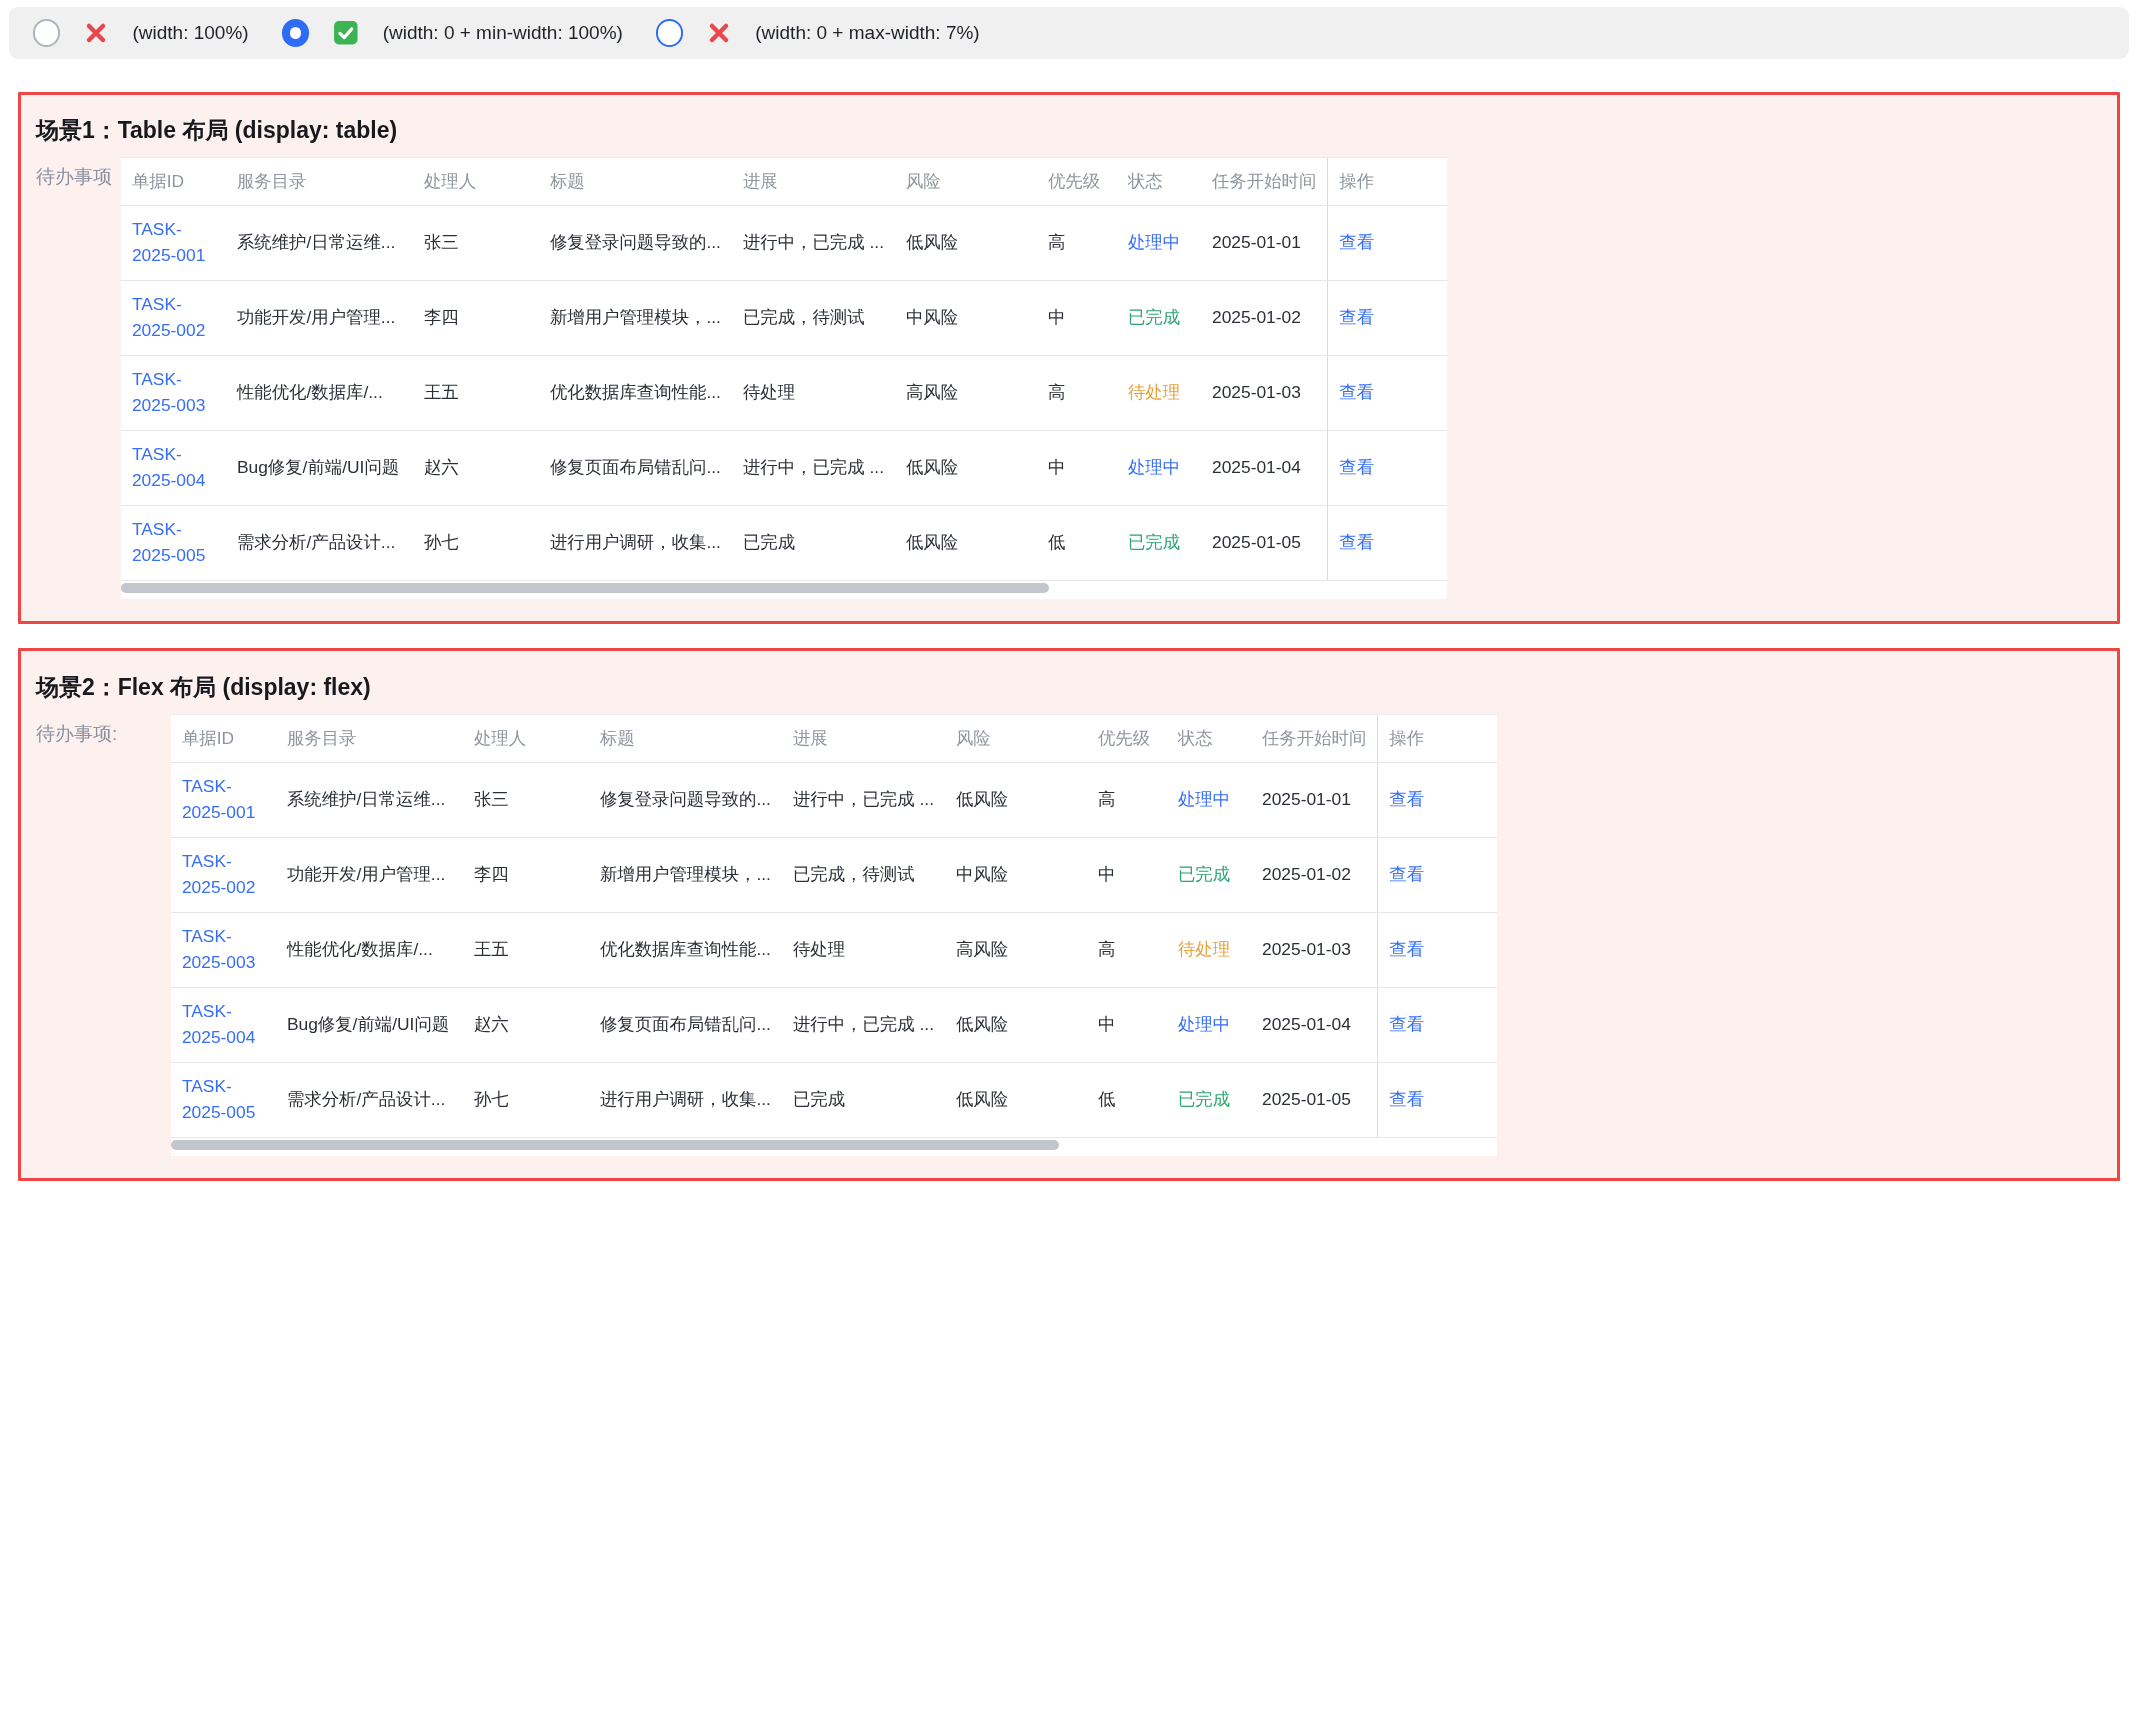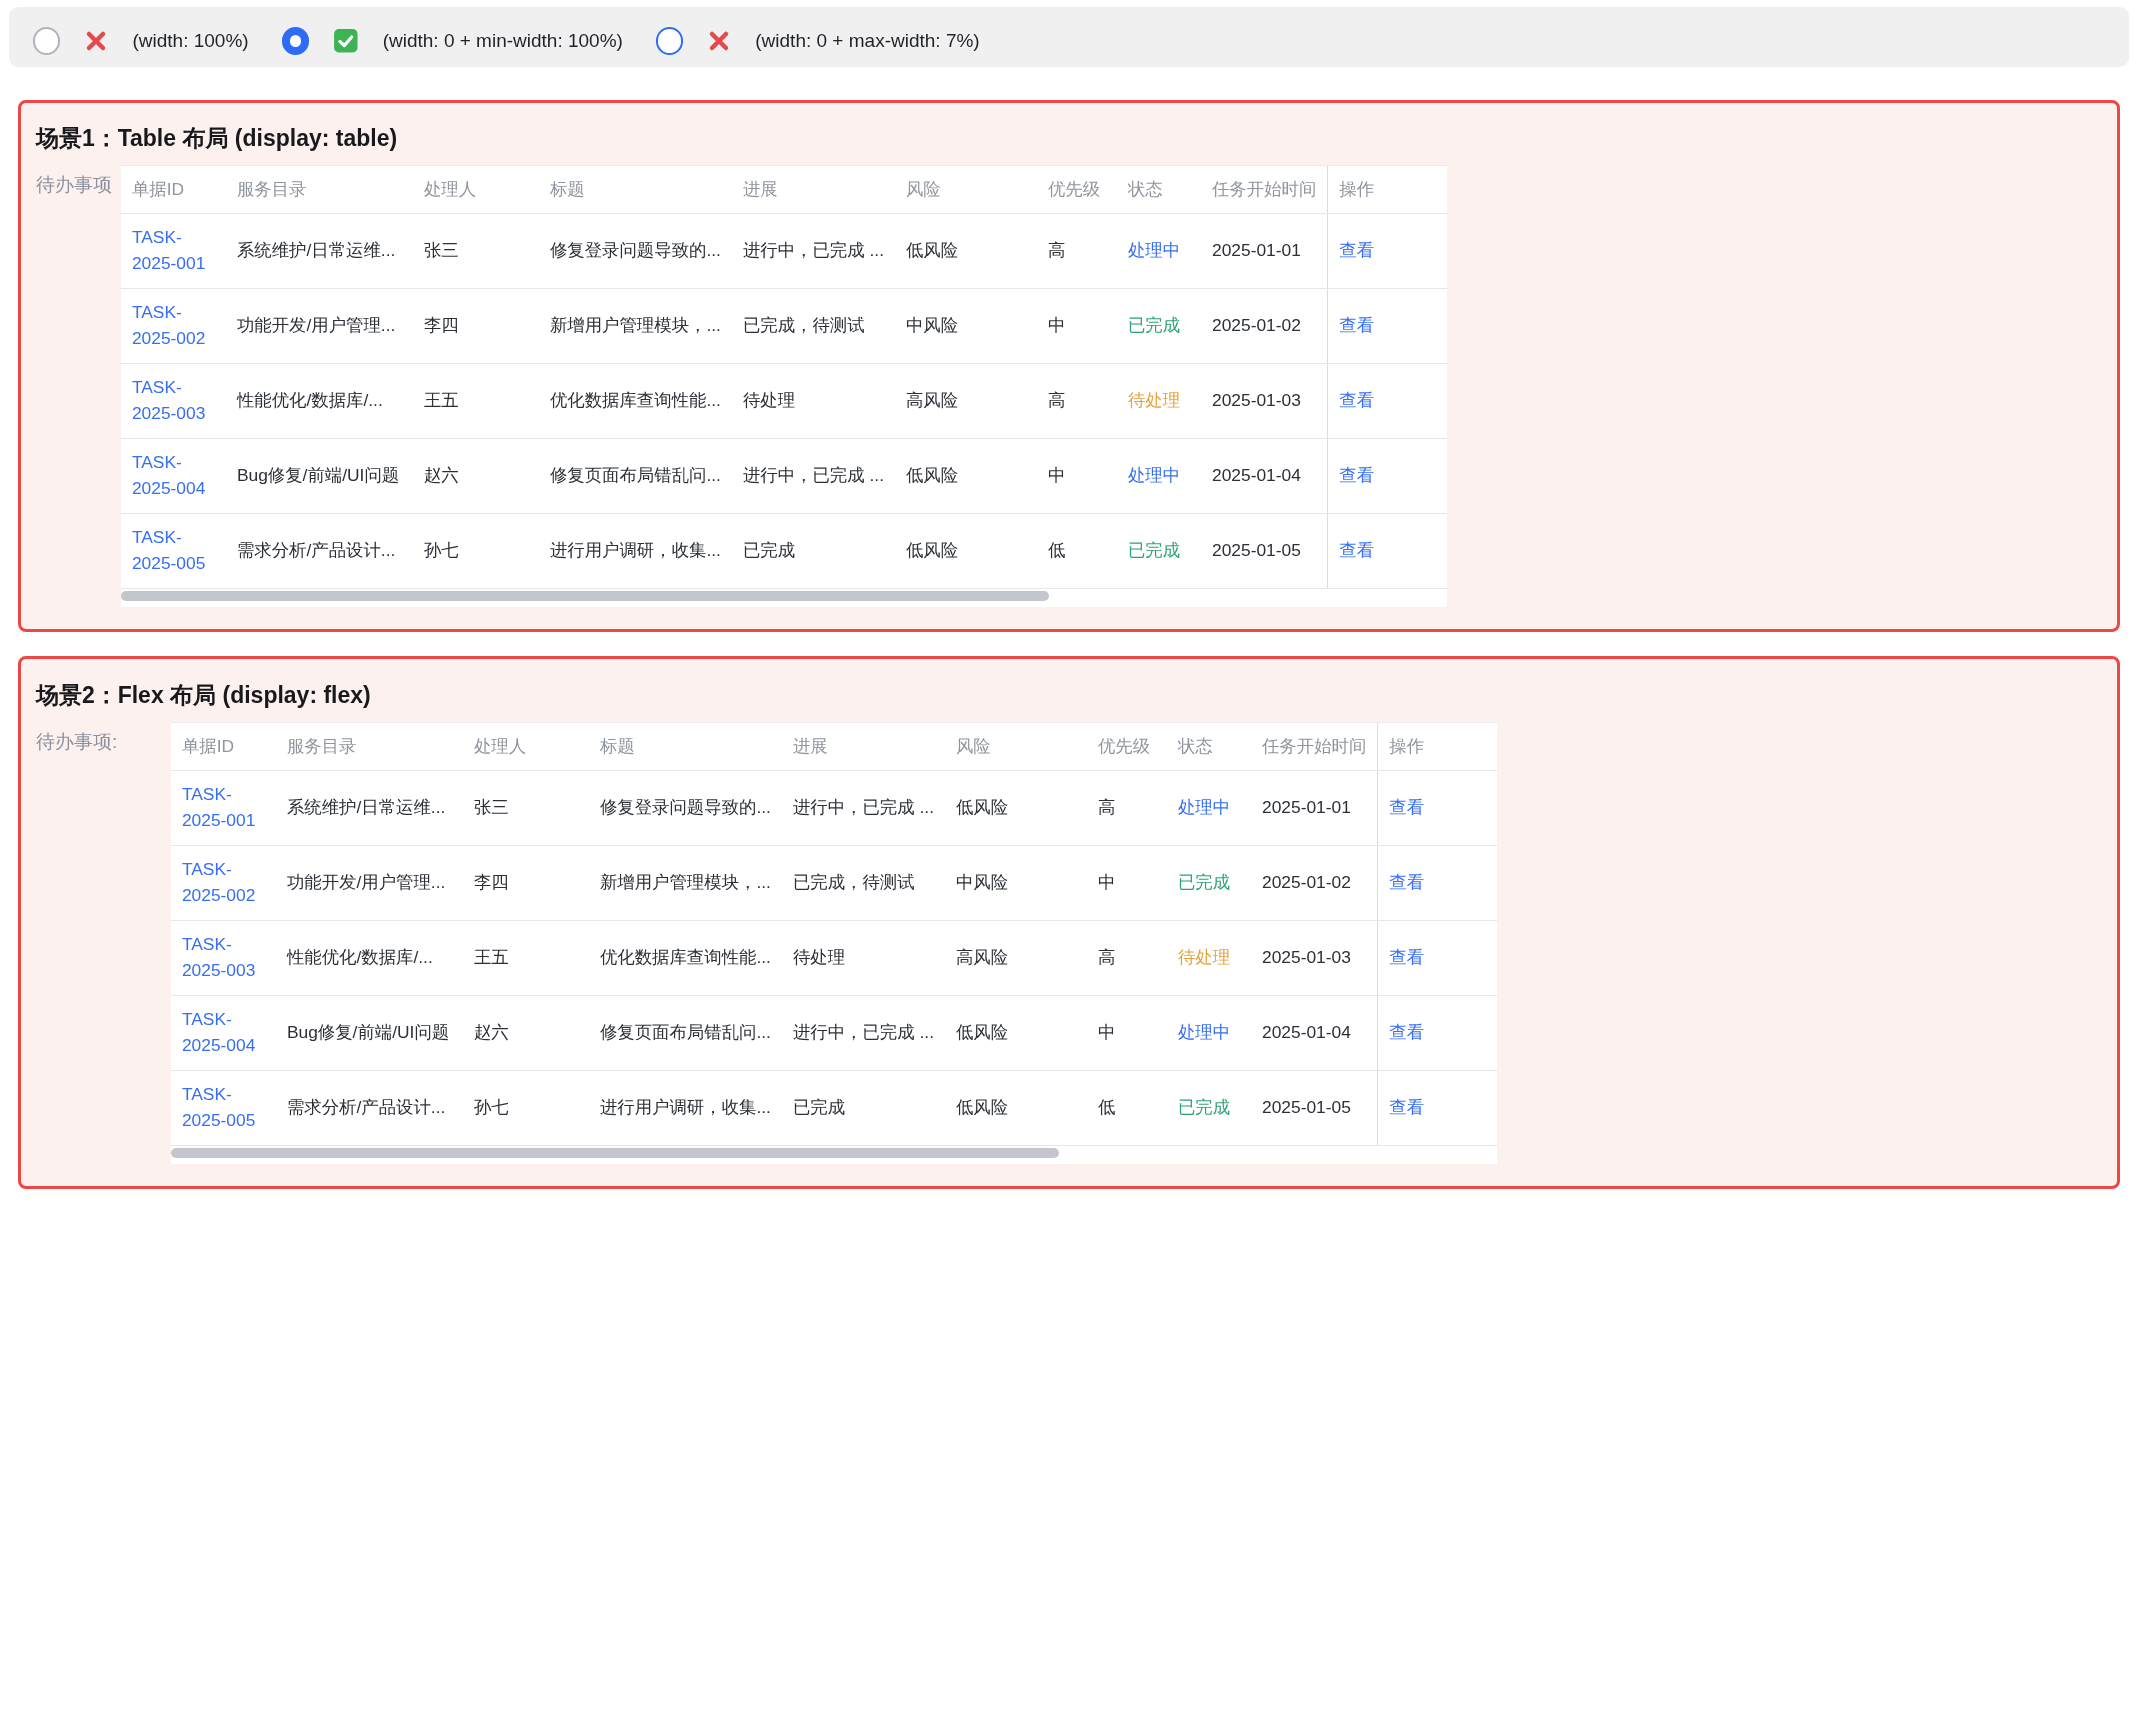--- a/index.html
+++ b/index.html
@@ -11,35 +11,35 @@
   }
 
   
   .toolbar {
     background: #f0f0f0;
     margin: 7.3px 9.1px 33px 9.1px;
     border-radius: 9.1px;
     padding: 12px 24px;
     display: flex; align-items: center; gap: 33px;
   }
-  .option { display: flex; align-items: center; gap: 24px; cursor: pointer; margin-top: 8px; }
+  .option { display: flex; align-items: center; gap: 24px; cursor: pointer; }
   .radio {
     width: 27.4px; height: 27.4px; border-radius: 50%;
     background: #fff; border: 2.7px solid #aeb4bd; flex: none; display: inline-block;
   }
   .radio.checked { border: 8.2px solid #2f6cf6; }
   .radio.blue-ring { border-color: #2f6cf6; }
   .opt-icon { display: inline-flex; align-items: center; flex: none; }
   .option-label { color: #1f2329; }
 
   
   .scenario {
     border: 3.7px solid #ee4545;
     background: #fdf1f0;
-    border-radius: 8px;
+    border-radius: 1px;
     margin: 0 18.3px 24px 18.3px;
     padding: 12.8px 14.6px 22px 14.6px;
   }
   .scenario-title {
     font-size: 23px; font-weight: 700; color: #17191c;
     margin: 7.3px 0 11px 0;
   }
   .content { display: flex; align-items: flex-start; }
   .row-label { width: 85px; flex: none; color: #8b929e; padding-top: 7.3px; }
   .flex-scenario .row-label { width: 135px; }

